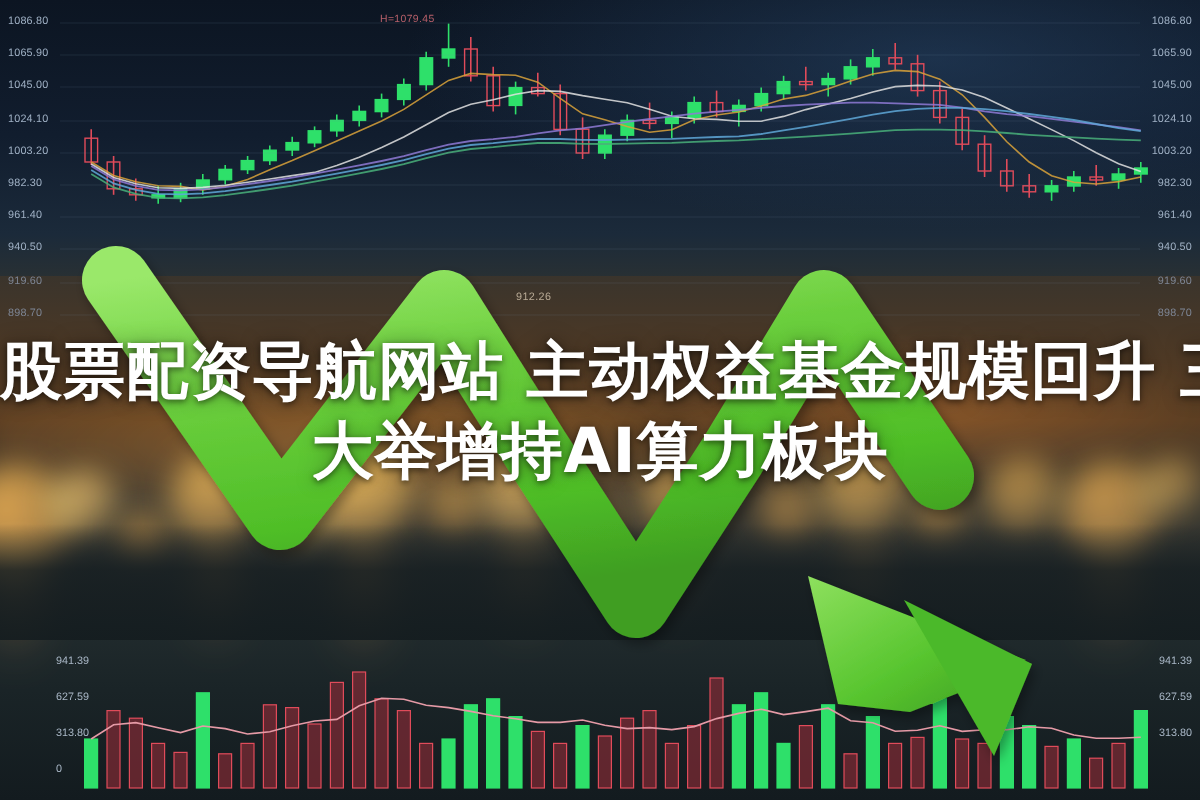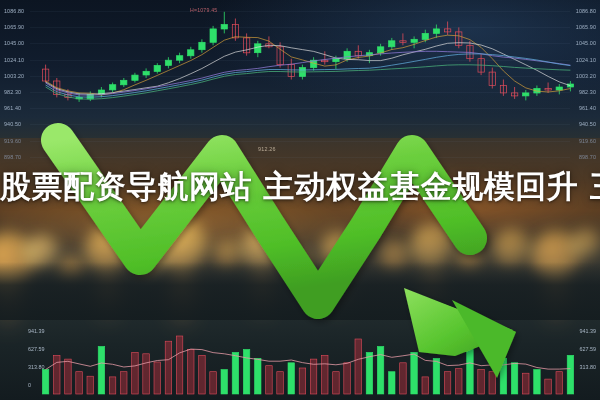--- a/index.html
+++ b/index.html
@@ -357,15 +357,16 @@
                  L 470,238" fill="none" stroke="url(#gArrow)" stroke-width="34" stroke-linecap="round" stroke-linejoin="round"></path>
         <path d="M 406,290 L 513,330 L 466,352 L 493,377 L 466,352 L 421,350 Z" fill="url(#gHead)"></path>
         <path d="M 404,288 L 516,332 L 455,356 L 419,352 Z" fill="url(#gHead)"></path>
         <path d="M 452,300 L 516,332 L 497,378 Z" fill="#4cb92a"></path>
       </g>
     </svg>
   </div>
 
   <div id="headline">
     <span class="ln">股票配资导航网站 主动权益基金规模回升 三季度</span>
+    <span class="ln">大举增持AI算力板块</span>
   </div>
 
 </div>
 
 </body></html>

